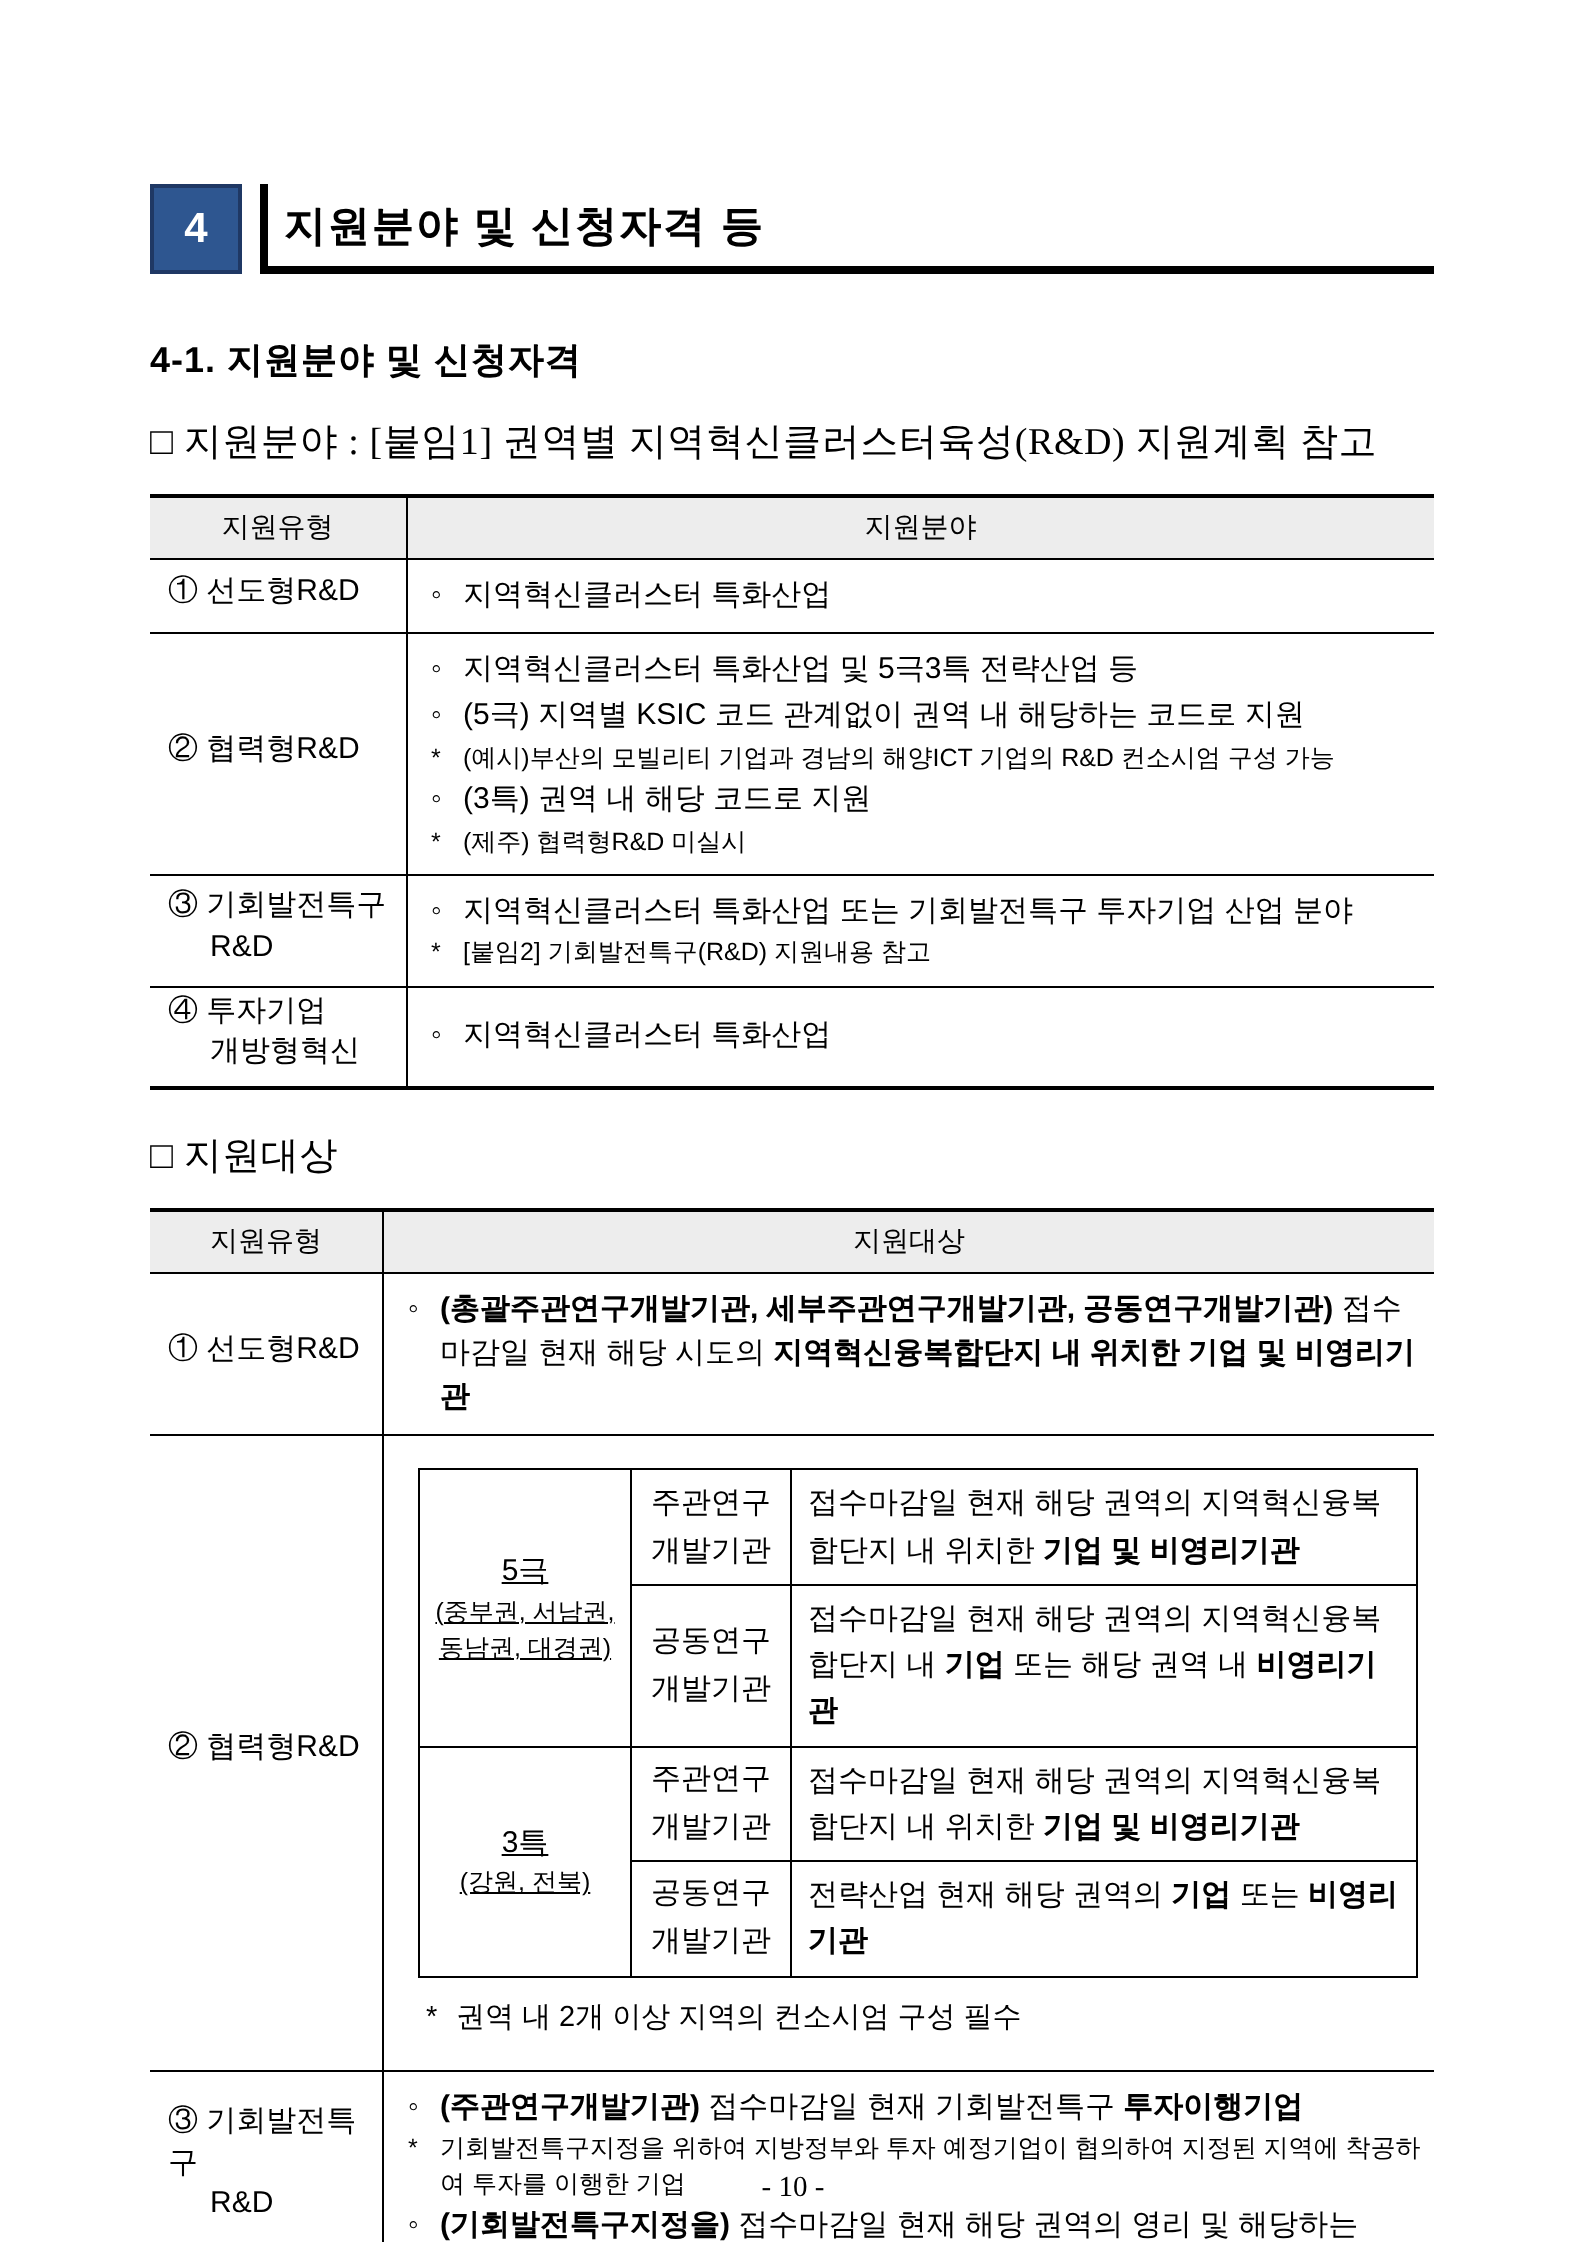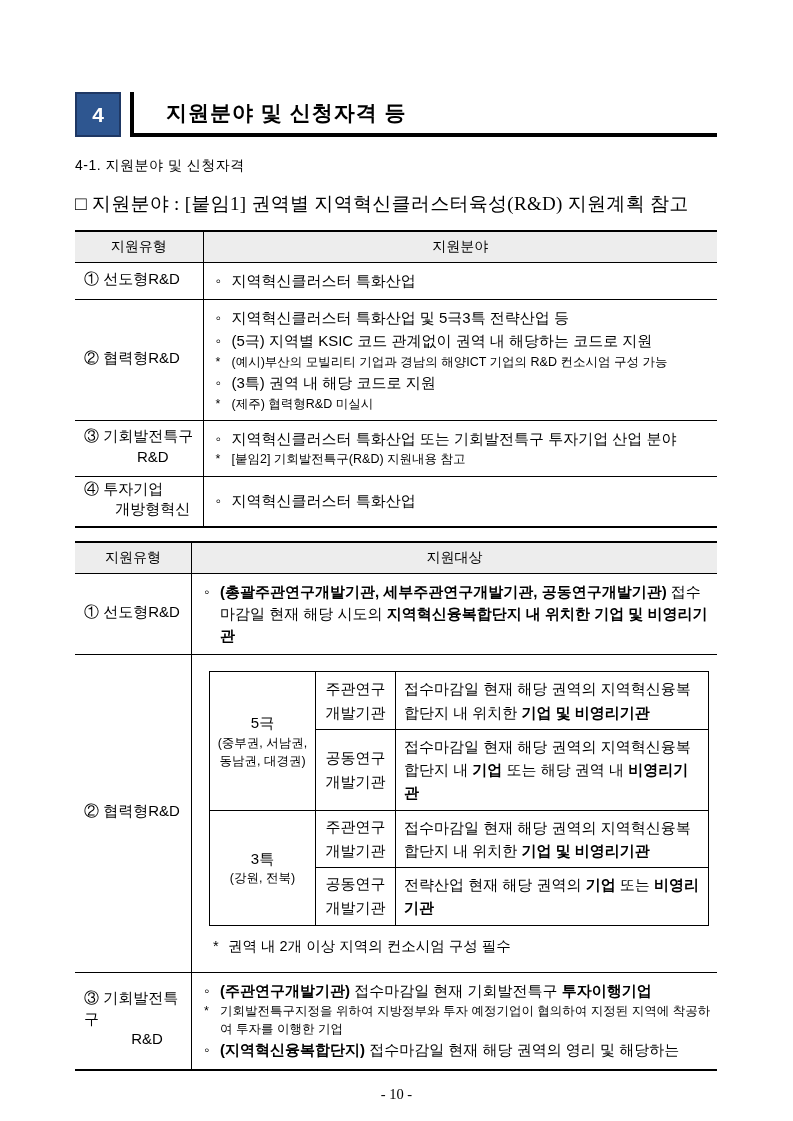--- a/index.html
+++ b/index.html
@@ -21,60 +21,60 @@
     border: 2px solid var(--accent-blue-border, #1F3864);
     color: #fff; font-size: 21px; font-weight: bold;
     display: flex; align-items: center; justify-content: center;
     margin-right: 9px; flex: none;
   }
   .title-bar {
     flex: 1;
     border-left: 4px solid #000;
     border-bottom: 4px solid #000;
     display: flex; align-items: center;
-    padding-left: 32px;
+    padding-left: 8px;
     font-size: 21px; font-weight: bold; letter-spacing: 1px;
   }
 
-  .sub-title { margin-top: 20px; font-size: 14px; font-weight: normal; letter-spacing: 0.5px; }
+  .sub-title { margin-top: 31px; font-size: 18px; font-weight: bold; letter-spacing: 0.5px; }
   .plain-line { margin-top: 16px; font-size: 19px; font-family: "Liberation Serif", serif; letter-spacing: 0.3px; }
   .target-line { margin-top: 20px; }
 
   
   table.outer {
     width: 100%; border-collapse: collapse;
     border-top: 2.5px solid #000; border-bottom: 2.5px solid #000;
     margin-top: 13px;
   }
   table.outer col.c1 { width: 128px; }
   table.outer thead th {
     background: var(--table-header-bg, #EDEDED);
     font-size: 14px; font-weight: normal; text-align: center;
     padding: 6px 4px; border-bottom: 1.5px solid #000;
   }
   table.outer thead th:first-child { border-right: 1.5px solid #000; }
   table.outer tbody td { border-top: 1px solid #000; vertical-align: middle; font-size: 15px; }
   td.type { border-right: 1.5px solid #000; padding: 2px 2px 6px 9px; line-height: 1.35; }
-  td.type .l2 { padding-left: 21px; text-align: center; }
+  td.type .l2 { padding-left: 21px; }
   td.body { padding: 6px 4px 6px 9px; }
 
   .line { display: flex; line-height: 1.48; margin: 1px 0; }
   .line .marker { width: 19px; flex: none; text-align: left; padding-left: 3px; }
   .line .txt { flex: 1; }
   .line.small { font-size: 12.5px; line-height: 1.42; }
   .b { font-weight: bold; }
 
   
   .inner-wrap { padding: 10px 4px 6px 8px; }
   table.inner {
     border-collapse: collapse; border: 1.8px solid #000;
     width: 500px; table-layout: fixed;
   }
   table.inner td { border: 1px solid #000; vertical-align: middle; }
-  td.region { width: 106px; text-align: center; font-size: 14px; padding: 4px 2px; line-height: 1.45; }
+  td.region { width: 106px; text-align: center; font-size: 14px; padding: 4px 2px; line-height: 1.45; text-decoration: underline; }
   td.region .rsub { font-size: 12.5px; }
   td.org { width: 80px; text-align: center; font-size: 13.5px; line-height: 1.6; padding: 3px 0; }
   td.desc { font-size: 13.5px; line-height: 1.55; padding: 5px 8px; }
   .inner-note { display: flex; margin: 10px 0 4px 2px; font-size: 14.5px; line-height: 1.4; }
   .inner-note .marker { width: 17px; flex: none; padding-left: 2px; }
   .page-num {
     position: absolute; bottom: 18px; left: 0; right: 0;
     text-align: center; font-family: "Liberation Serif", serif; font-size: 14.5px;
   }
 </style>
@@ -168,20 +168,21 @@
           <td class="body">
             <div class="line">
               <span class="marker">◦</span>
               <span class="txt"><span>지역혁신클러스터 특화산업</span></span>
             </div>
           </td>
         </tr>
       </tbody>
     </table>
 
+    <div class="plain-line target-line">□ 지원대상</div>
 
     <table class="outer">
       <colgroup>
           <col class="c1">
           <col>
         </colgroup>
       <thead>
         <tr>
           <th>지원유형</th>
           <th>지원대상</th>
@@ -264,21 +265,21 @@
             <div class="line">
               <span class="marker">◦</span>
               <span class="txt"><span class="b">(주관연구개발기관)</span><span> 접수마감일 현재 기회발전특구 </span><span class="b">투자이행기업</span></span>
             </div>
             <div class="line small">
               <span class="marker">*</span>
               <span class="txt"><span>기회발전특구지정을 위하여 지방정부와 투자 예정기업이 협의하여 지정된 지역에 착공하여 투자를 이행한 기업</span></span>
             </div>
             <div class="line">
               <span class="marker">◦</span>
-              <span class="txt"><span class="b">(지역혁신융복합단지)</span><span> 접수마감일 현재 해당 권역의 영리 및 해당하는</span></span>
+              <span class="txt"><span class="b">(기회발전특구지정을)</span><span> 접수마감일 현재 해당 권역의 영리 및 해당하는</span></span>
             </div>
           </td>
         </tr>
 
       </tbody>
     </table>
 
   </div>
 
   <div class="page-num">- 10 -</div>

